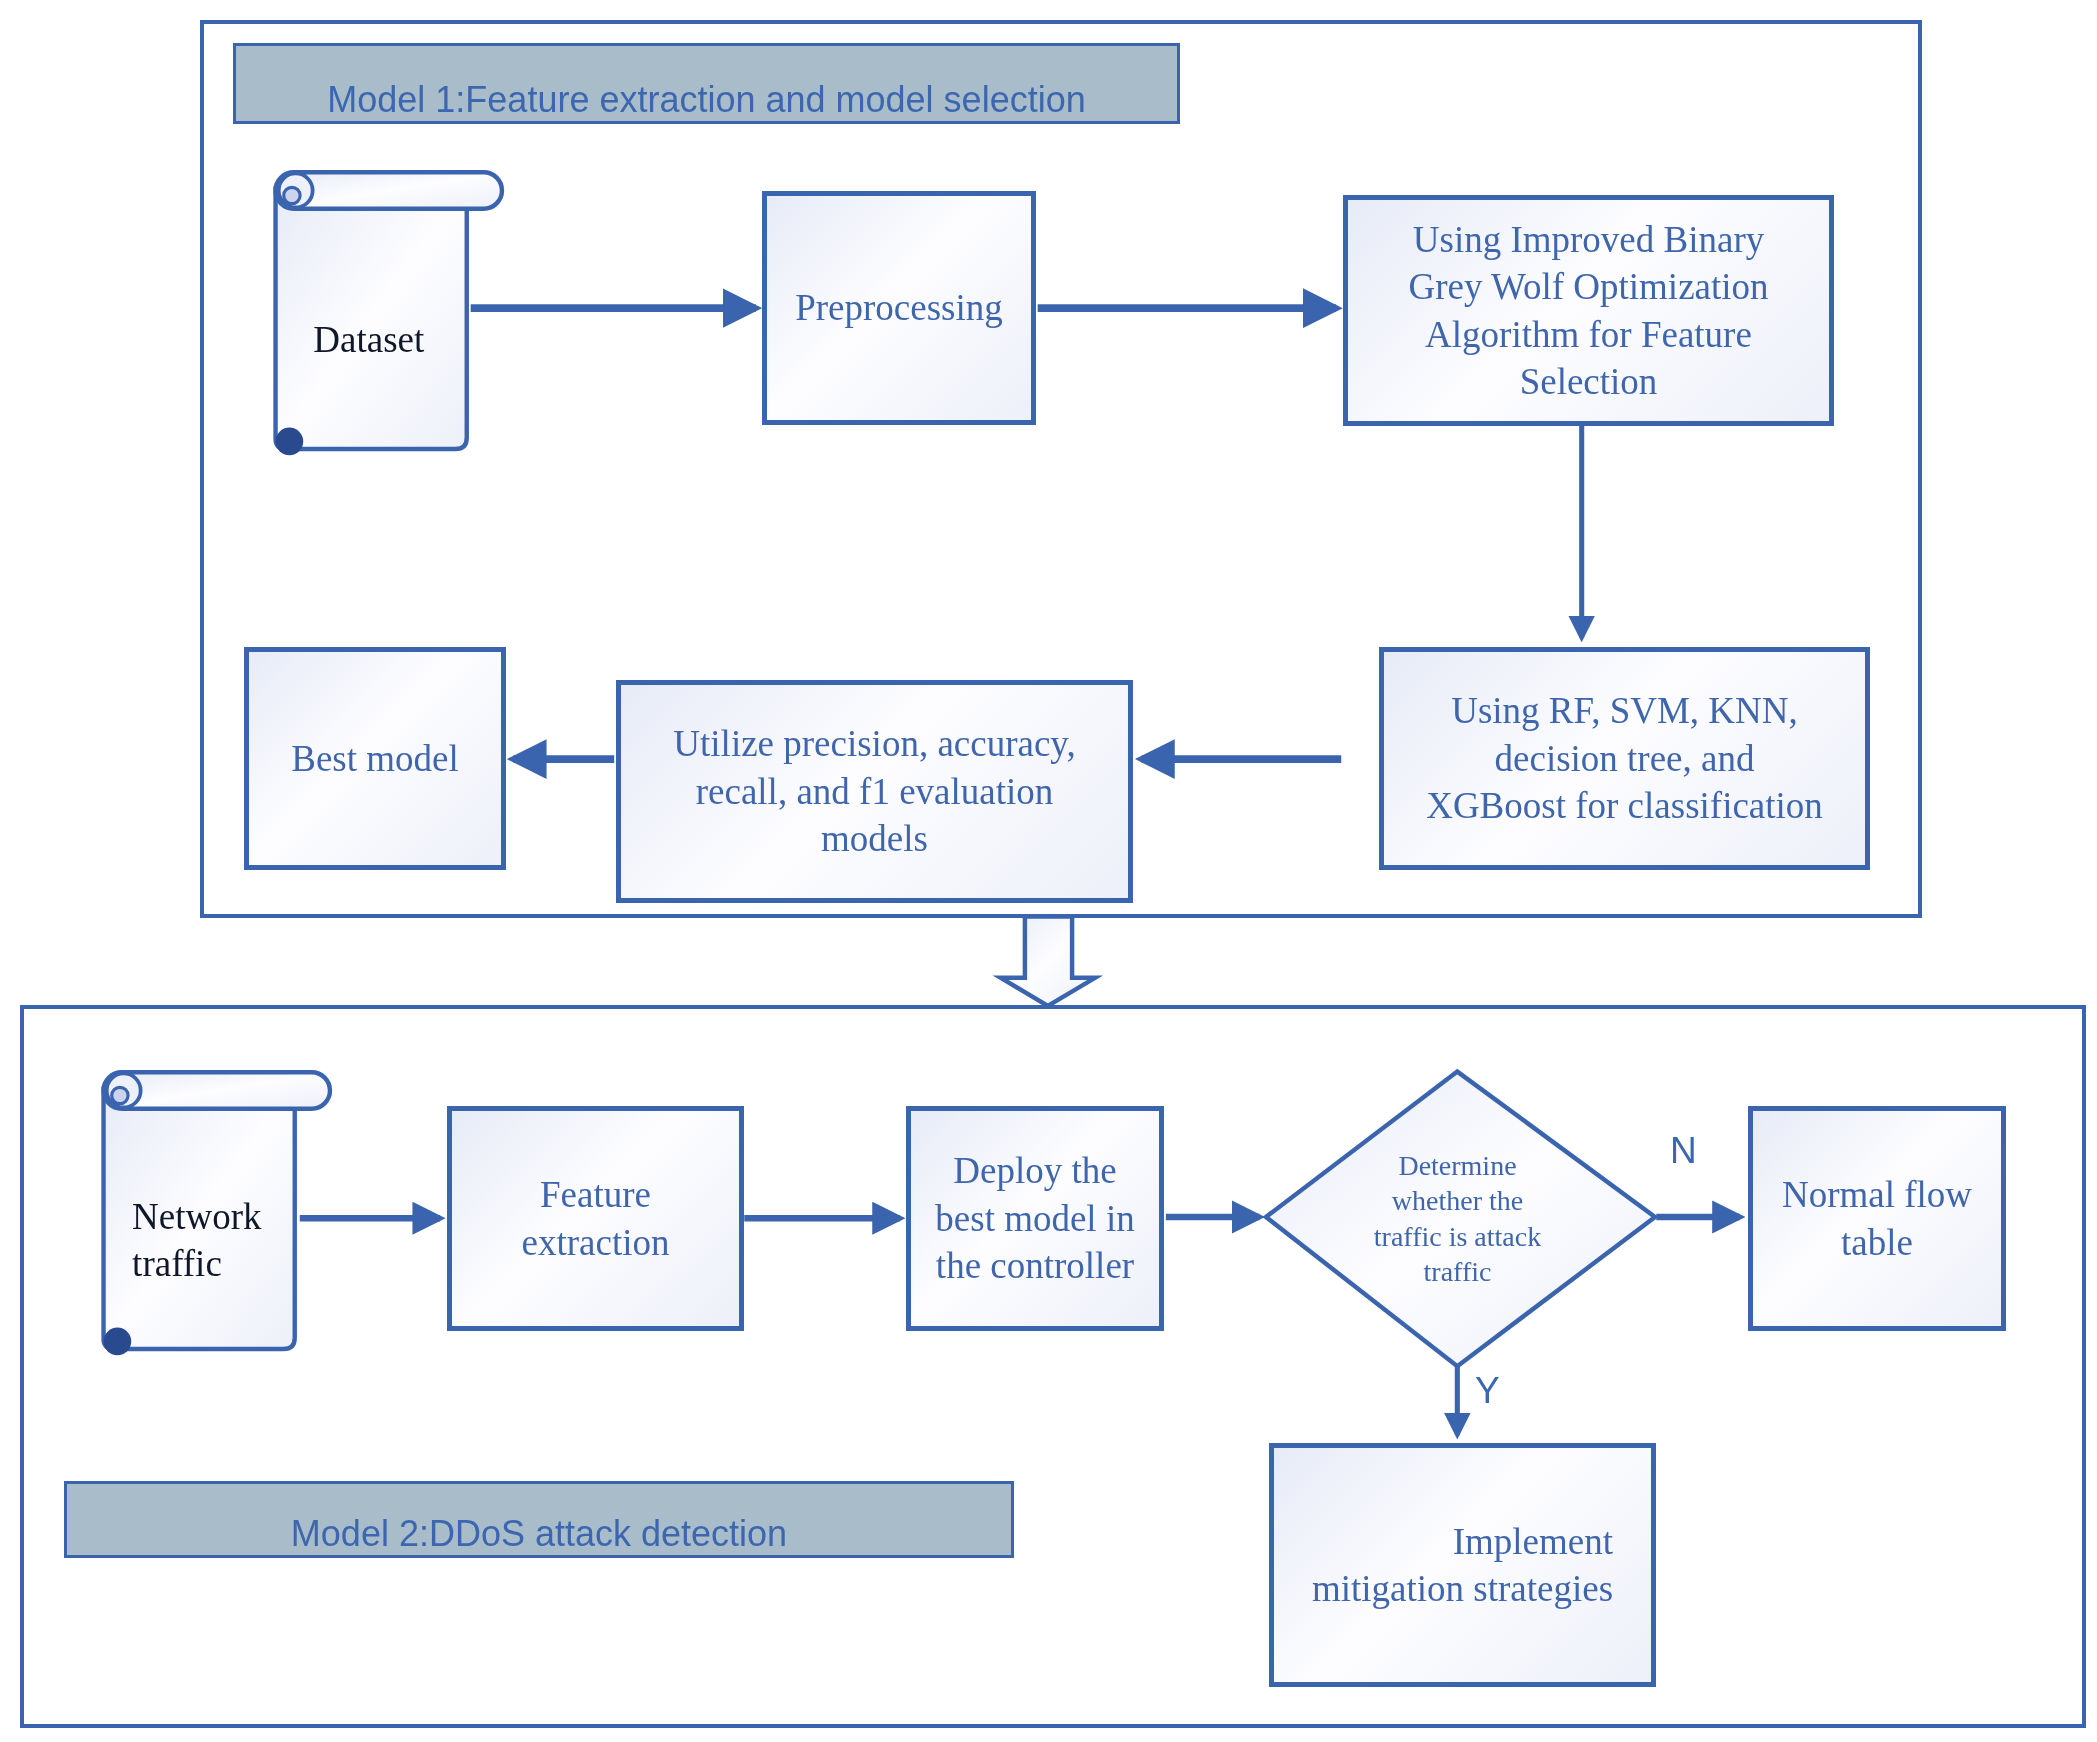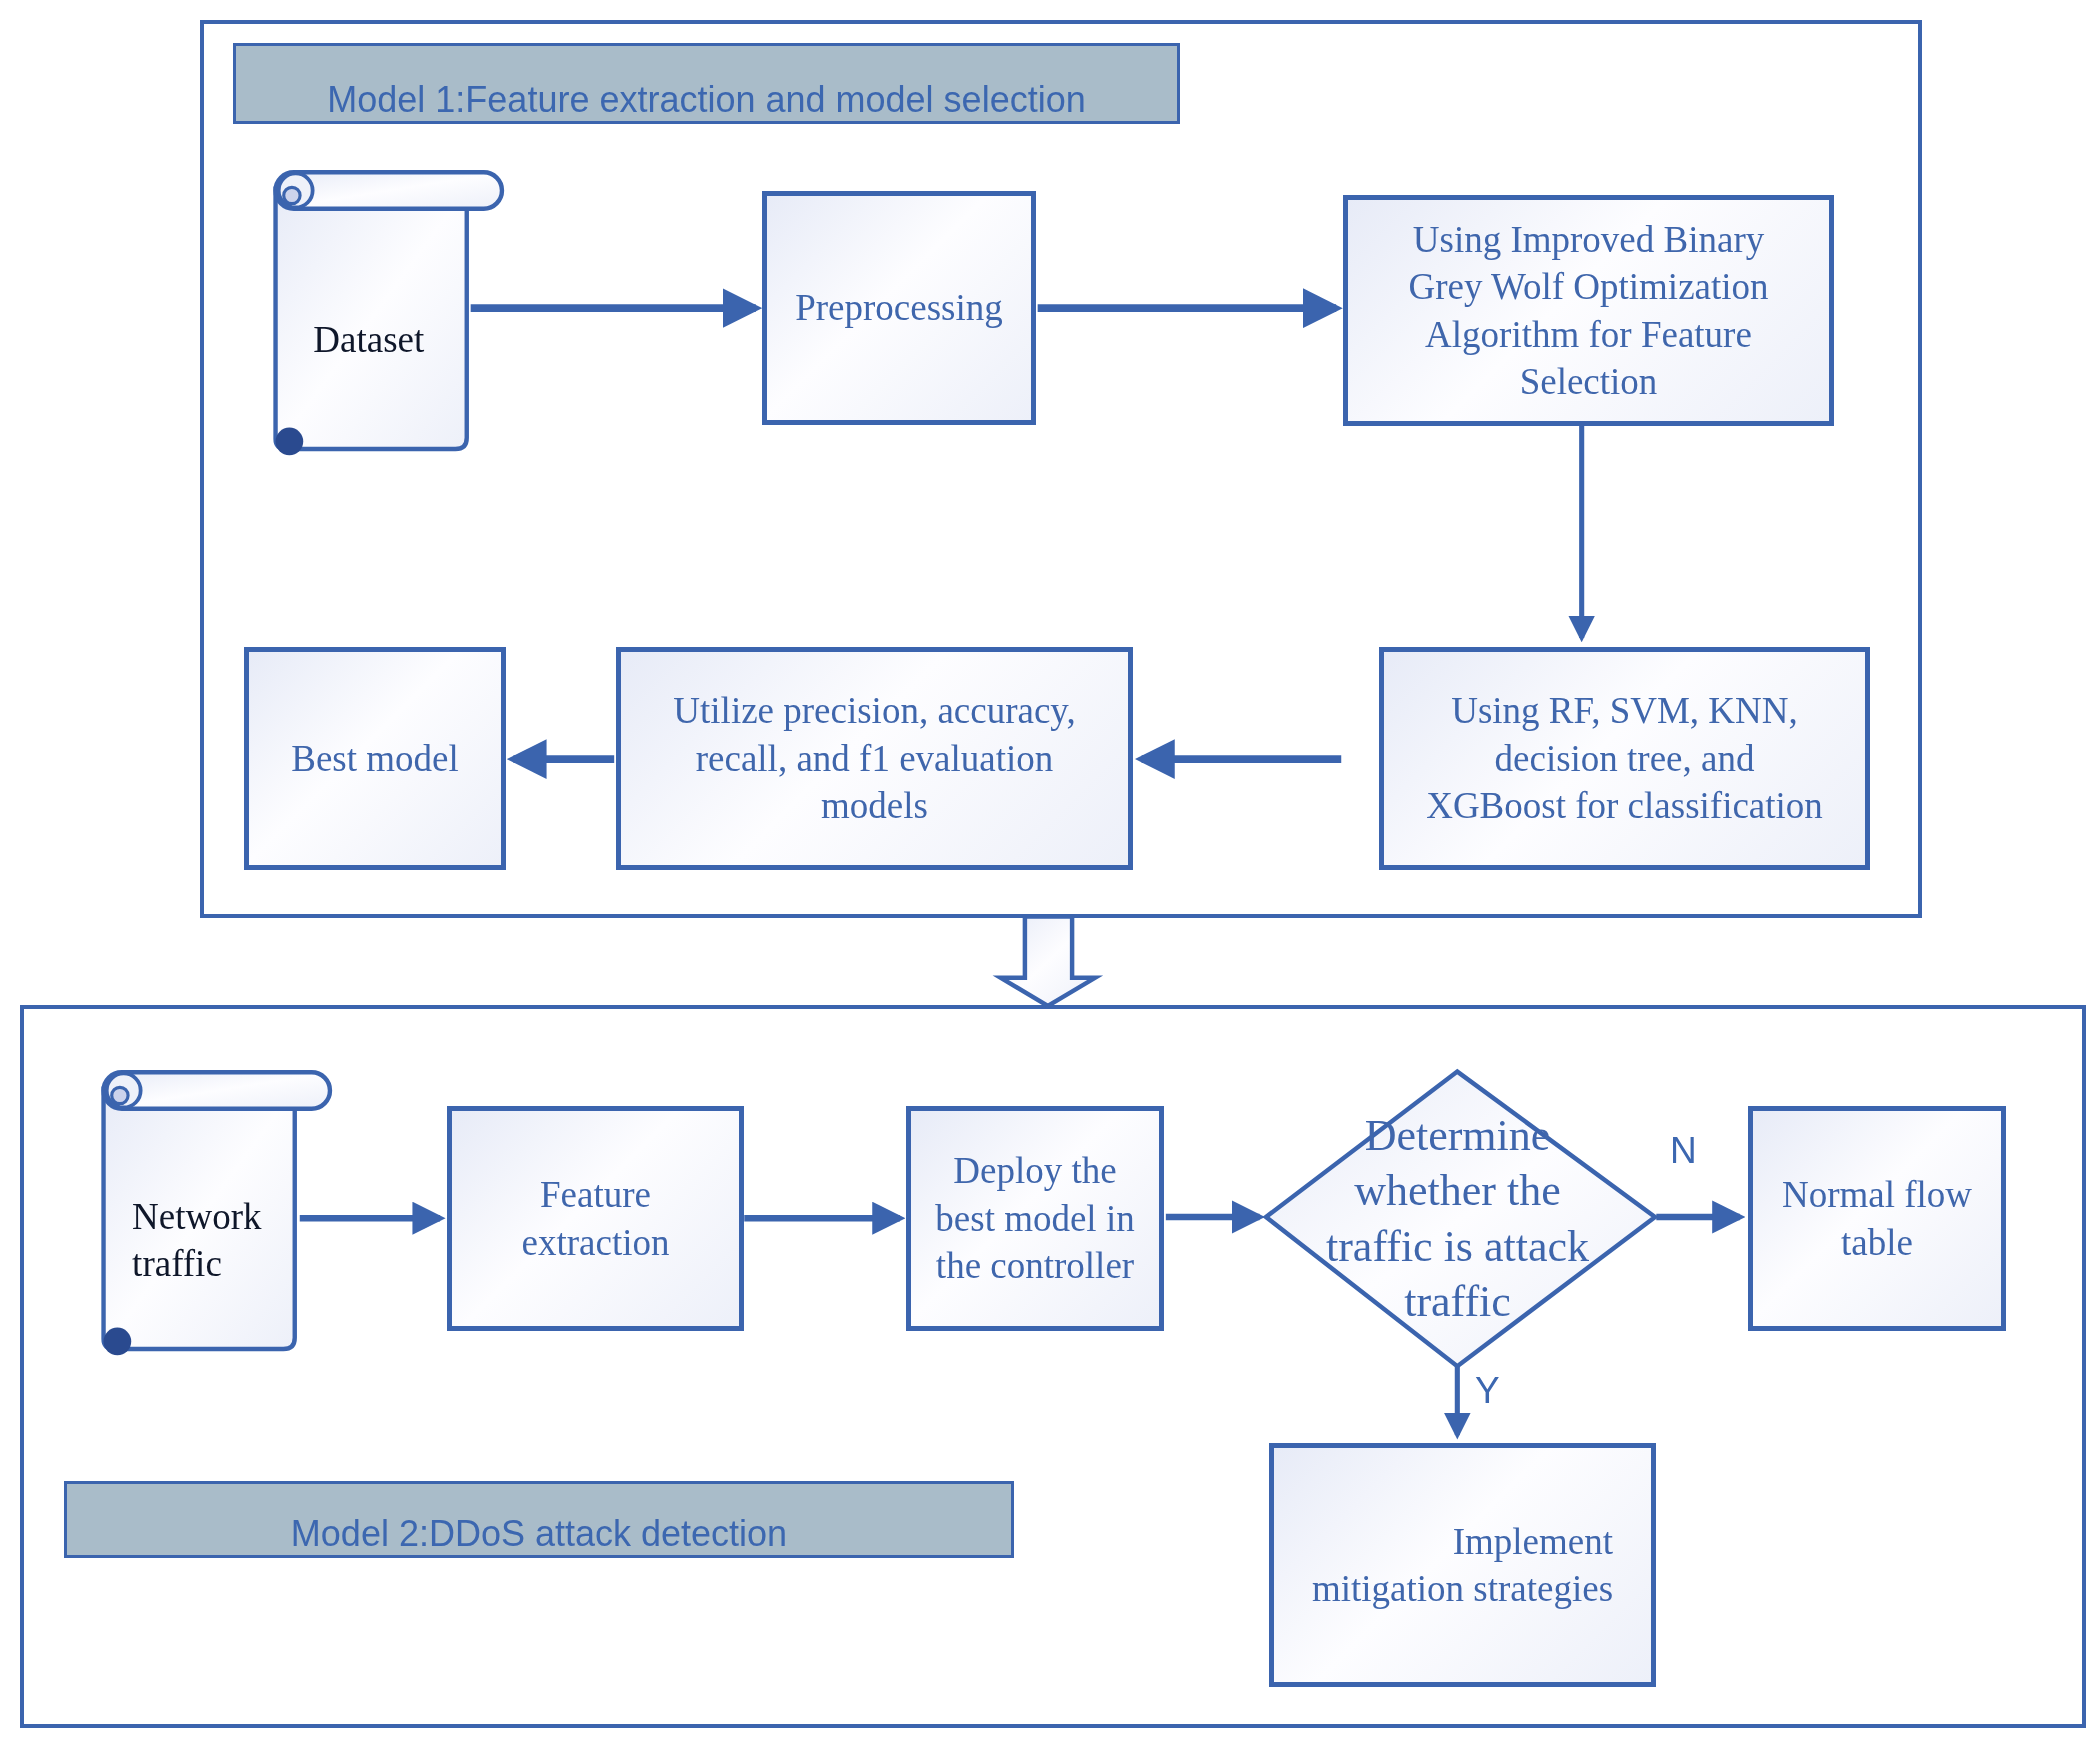--- a/index.html
+++ b/index.html
@@ -8,21 +8,21 @@
   .frame{position:absolute;border:4.5px solid #3b64ae;box-sizing:border-box;z-index:1;background:transparent;}
   .overlay{position:absolute;left:0;top:0;width:2097px;height:1742px;z-index:2;}
   .banner{position:absolute;background:#a9bcc9;border:3.8px solid #3b64ae;box-sizing:border-box;
           display:flex;align-items:flex-end;justify-content:center;z-index:3;
           font-family:"Liberation Sans",sans-serif;font-size:36px;color:#3c67b0;}
   .node{position:absolute;border:5.1px solid #3b64ae;box-sizing:border-box;z-index:3;
         background:linear-gradient(135deg,#e7ebf7 0%,#fdfdff 45%,#edf0f9 100%);
         display:flex;align-items:center;justify-content:center;text-align:center;}
   .node-label{white-space:pre-line;font-size:37px;line-height:1.28;color:#3f66ac;padding:0 5.1px;}
   .diamond-label{position:absolute;z-index:3;display:flex;align-items:center;justify-content:center;
-        text-align:center;white-space:pre-line;font-size:44px;line-height:1.26;color:#3f66ac;}
+        text-align:center;white-space:pre-line;font-size:28px;line-height:1.26;color:#3f66ac;}
   .scroll{position:absolute;z-index:3;}
   .scroll svg{position:absolute;left:0;top:0;}
   .scroll-label{position:absolute;left:7.7px;right:45px;top:96px;bottom:45px;
         display:flex;align-items:center;justify-content:center;text-align:left;
         white-space:pre-line;font-size:37px;line-height:1.25;color:#0f172a;}
   .transfer{position:absolute;left:1081px;top:911px;width:785px;z-index:3;text-align:center;
         white-space:pre-line;font-size:37px;line-height:1.3;color:#3f66ac;}
   .branch-label{position:absolute;z-index:3;font-family:"Liberation Sans",sans-serif;
         font-size:37px;color:#3c67b0;}
 </style>
@@ -88,21 +88,21 @@
 Algorithm for Feature
 Selection</div>
   </div>
 
   <div class="node" style="left:1379px;top:647px;width:491px;height:223px;">
     <div class="node-label">Using RF, SVM, KNN,
 decision tree, and
 XGBoost for classification</div>
   </div>
 
-  <div class="node" style="left:616px;top:647px;width:517px;height:223px;align-items:center;">
+  <div class="node" style="left:616px;top:680px;width:517px;height:223px;align-items:center;">
     <div class="node-label">Utilize precision, accuracy,
 recall, and f1 evaluation
 models</div>
   </div>
 
   <div class="node" style="left:244px;top:647px;width:262px;height:223px;">
     <div class="node-label">Best model</div>
   </div>
 
 

